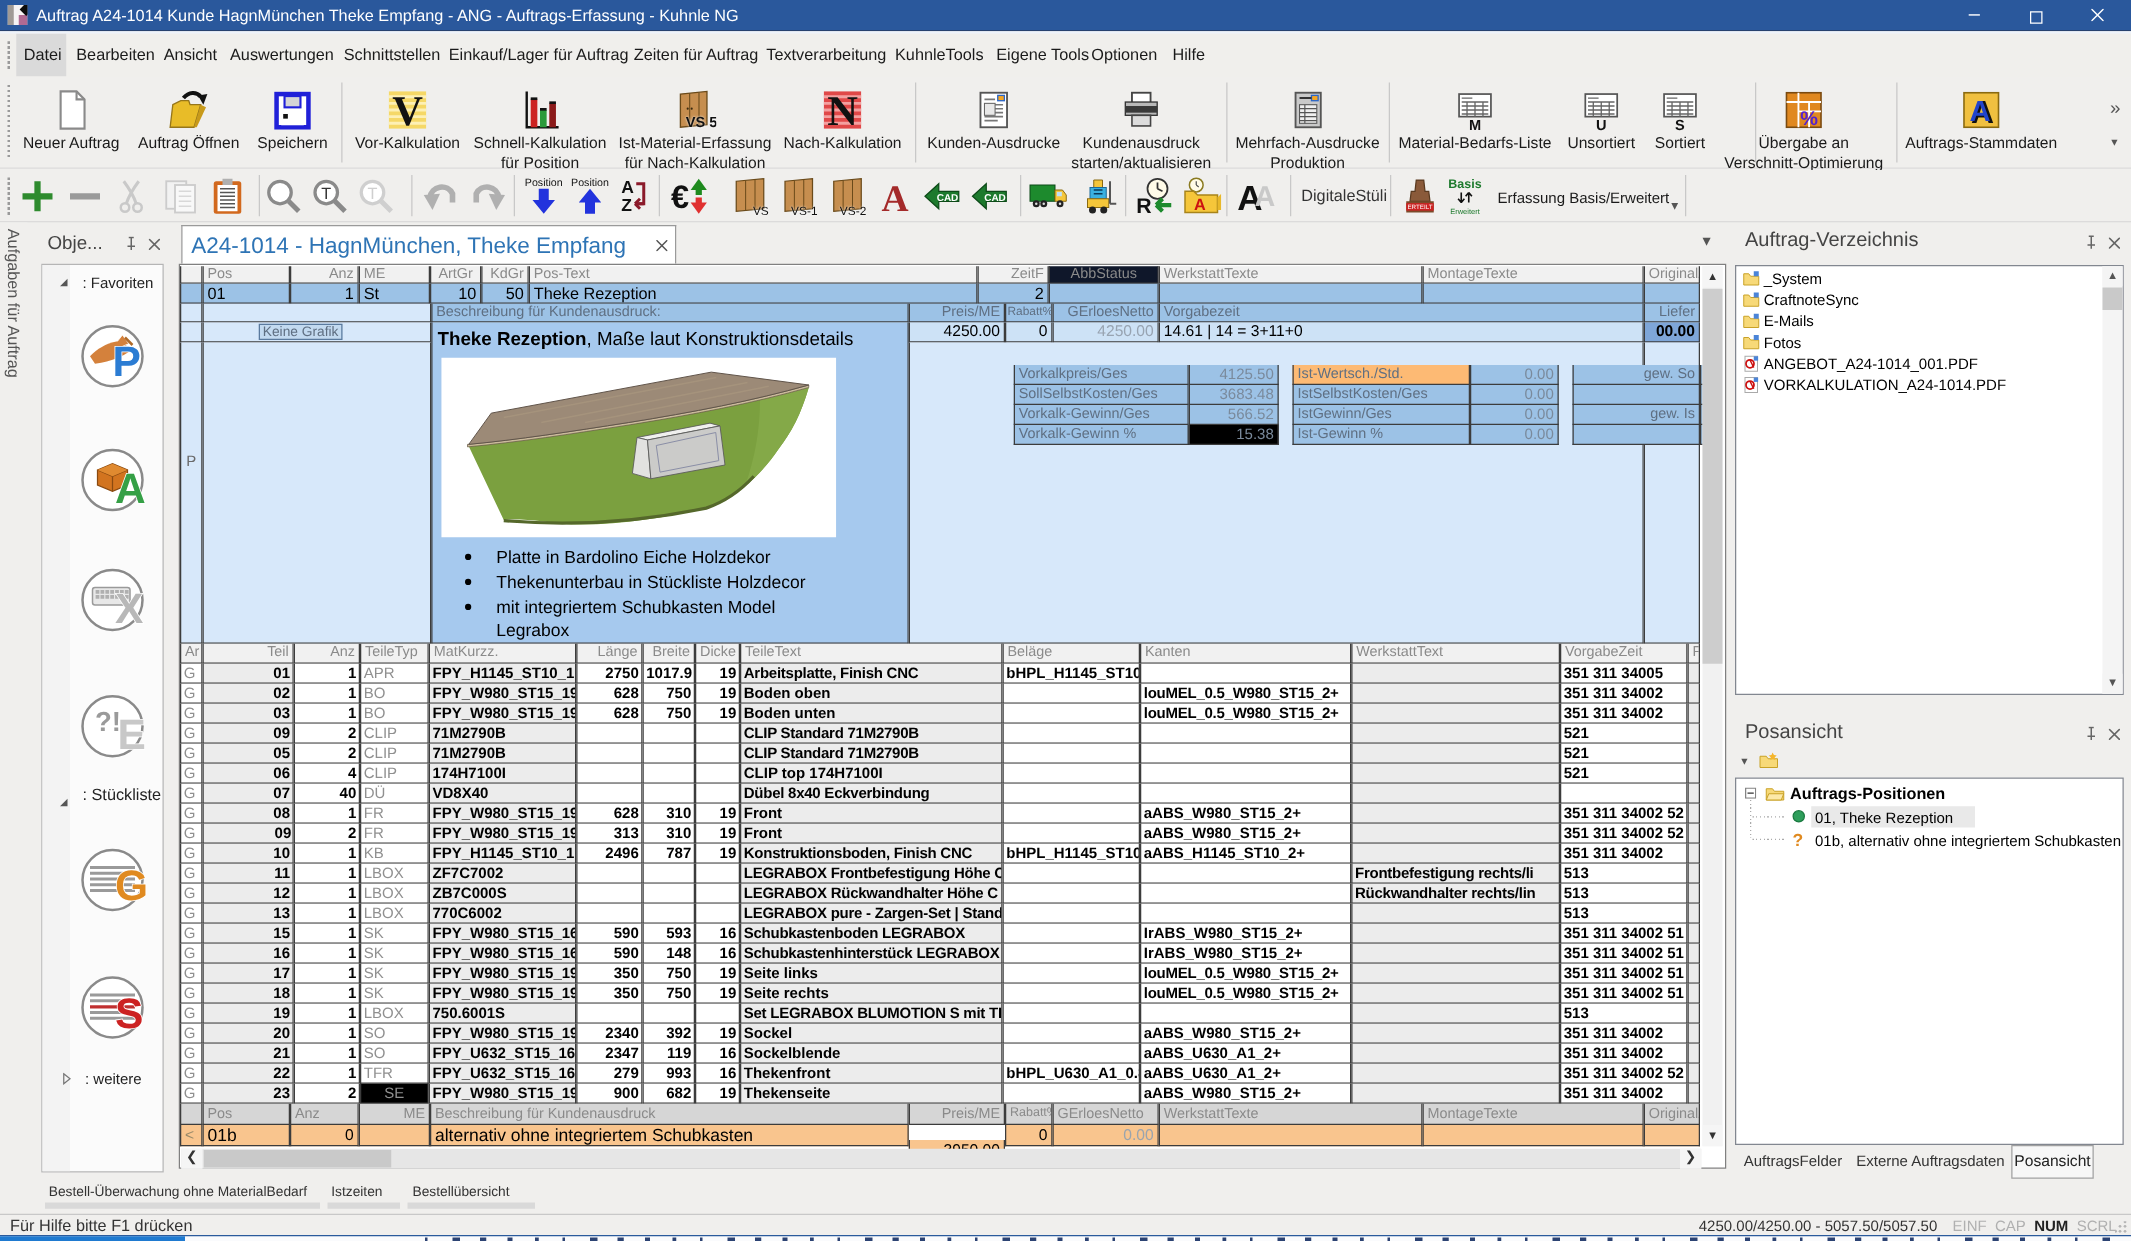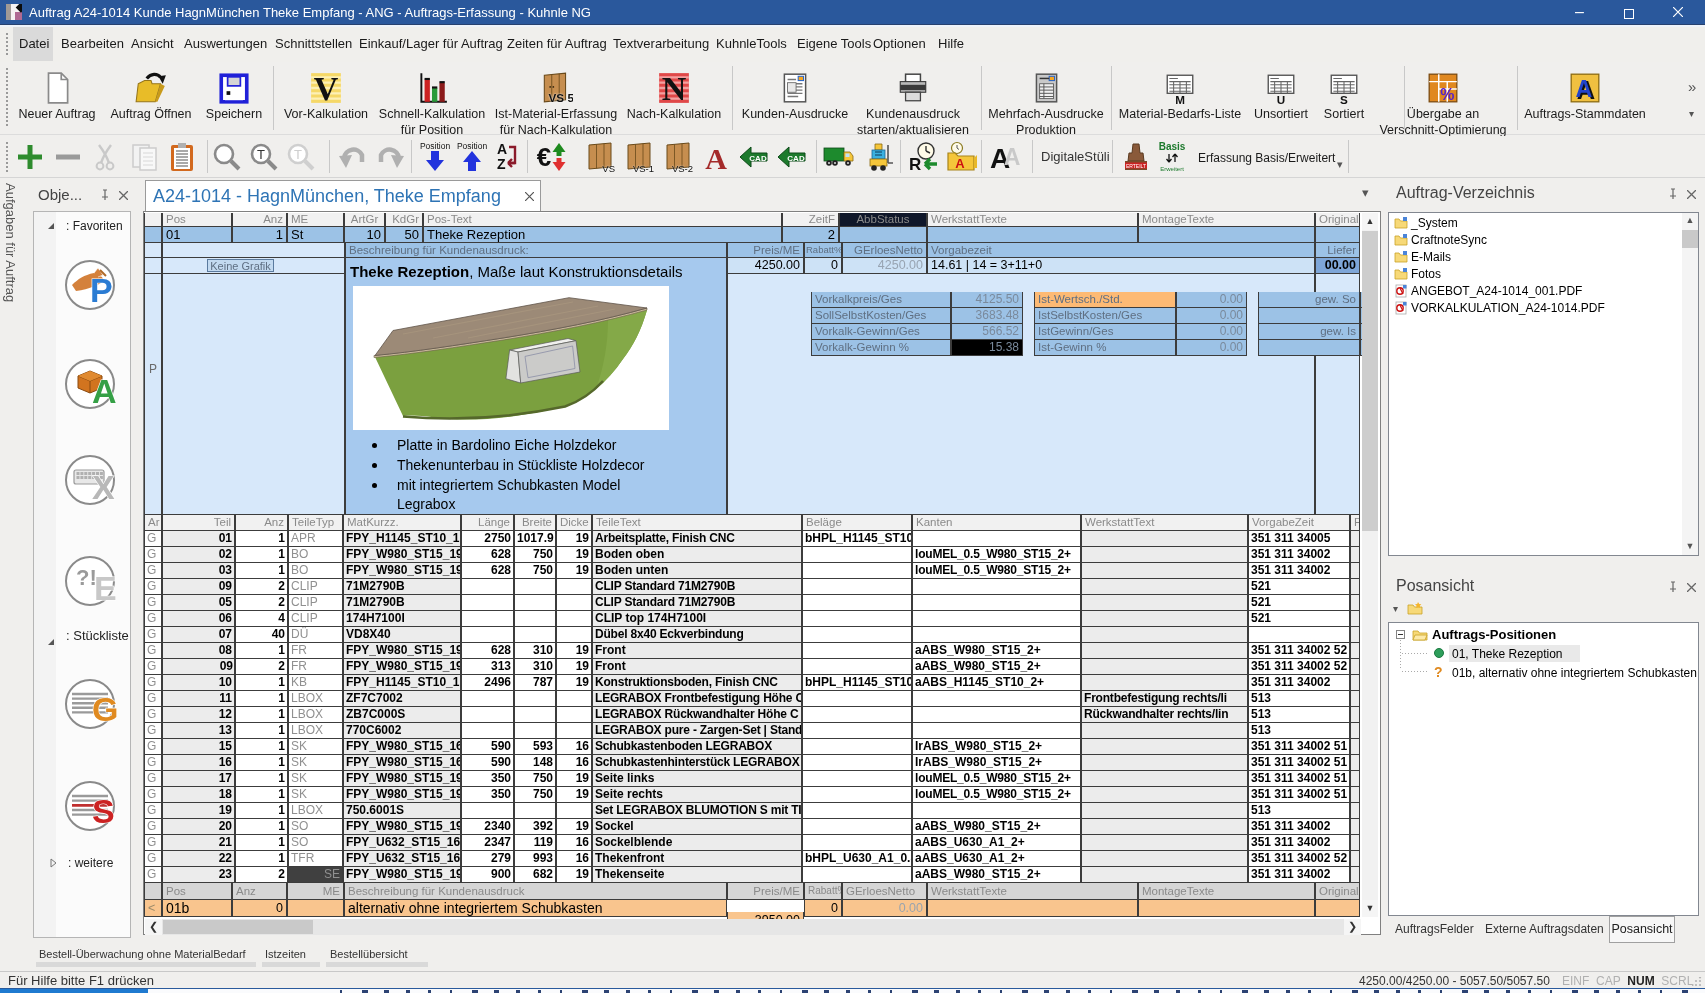--- a/index.html
+++ b/index.html
@@ -795,21 +795,21 @@
 <div style="position:absolute;left:557px;top:851px;width:36px;height:16px;background:#fff;border-right:1px solid #3c3c3c;border-bottom:1px solid #3c3c3c;border-left:1px solid #3c3c3c;margin-left:-1px;font-size:12px;color:#000;text-align:right;line-height:15px;padding-left:2px;padding-right:2px;white-space:nowrap;overflow:hidden;font-weight:bold;">16</div>
 <div style="position:absolute;left:593px;top:851px;width:210px;height:16px;background:#ececec;border-right:1px solid #3c3c3c;border-bottom:1px solid #3c3c3c;border-left:1px solid #3c3c3c;margin-left:-1px;font-size:12px;color:#000;text-align:left;line-height:15px;padding-left:2px;padding-right:2px;white-space:nowrap;overflow:hidden;font-weight:bold;">Thekenfront</div>
 <div style="position:absolute;left:803px;top:851px;width:110px;height:16px;background:#fff;border-right:1px solid #3c3c3c;border-bottom:1px solid #3c3c3c;border-left:1px solid #3c3c3c;margin-left:-1px;font-size:12px;color:#000;text-align:left;line-height:15px;padding-left:2px;padding-right:2px;white-space:nowrap;overflow:hidden;font-weight:bold;">bHPL_U630_A1_0.8</div>
 <div style="position:absolute;left:913px;top:851px;width:169px;height:16px;background:#fff;border-right:1px solid #3c3c3c;border-bottom:1px solid #3c3c3c;border-left:1px solid #3c3c3c;margin-left:-1px;font-size:12px;color:#000;text-align:left;line-height:15px;padding-left:2px;padding-right:2px;white-space:nowrap;overflow:hidden;font-weight:bold;">aABS_U630_A1_2+</div>
 <div style="position:absolute;left:1082px;top:851px;width:167px;height:16px;background:#ececec;border-right:1px solid #3c3c3c;border-bottom:1px solid #3c3c3c;border-left:1px solid #3c3c3c;margin-left:-1px;font-size:12px;color:#000;text-align:left;line-height:15px;padding-left:2px;padding-right:2px;white-space:nowrap;overflow:hidden;font-weight:bold;"></div>
 <div style="position:absolute;left:1249px;top:851px;width:102px;height:16px;background:#fff;border-right:1px solid #3c3c3c;border-bottom:1px solid #3c3c3c;border-left:1px solid #3c3c3c;margin-left:-1px;font-size:12px;color:#000;text-align:left;line-height:15px;padding-left:2px;padding-right:2px;white-space:nowrap;overflow:hidden;font-weight:bold;">351 311 34002 52</div>
 <div style="position:absolute;left:1351px;top:851px;width:10px;height:16px;background:#ececec;border-right:1px solid #3c3c3c;border-bottom:1px solid #3c3c3c;border-left:1px solid #3c3c3c;margin-left:-1px;font-size:12px;color:#000;text-align:left;line-height:15px;padding-left:2px;padding-right:2px;white-space:nowrap;overflow:hidden;font-weight:bold;"></div>
 <div style="position:absolute;left:145px;top:867px;width:18px;height:16px;background:#fff;border-right:1px solid #3c3c3c;border-bottom:1px solid #3c3c3c;border-left:1px solid #3c3c3c;margin-left:-1px;font-size:12px;color:#909090;text-align:left;line-height:15px;padding-left:2px;padding-right:2px;white-space:nowrap;overflow:hidden;">G</div>
 <div style="position:absolute;left:163px;top:867px;width:73px;height:16px;background:#ececec;border-right:1px solid #3c3c3c;border-bottom:1px solid #3c3c3c;border-left:1px solid #3c3c3c;margin-left:-1px;font-size:12px;color:#000;text-align:right;line-height:15px;padding-left:2px;padding-right:2px;white-space:nowrap;overflow:hidden;font-weight:bold;">23</div>
 <div style="position:absolute;left:236px;top:867px;width:53px;height:16px;background:#fff;border-right:1px solid #3c3c3c;border-bottom:1px solid #3c3c3c;border-left:1px solid #3c3c3c;margin-left:-1px;font-size:12px;color:#000;text-align:right;line-height:15px;padding-left:2px;padding-right:2px;white-space:nowrap;overflow:hidden;font-weight:bold;">2</div>
-<div style="position:absolute;left:289px;top:867px;width:55px;height:16px;background:#404040;border-right:1px solid #3c3c3c;border-bottom:1px solid #3c3c3c;border-left:1px solid #3c3c3c;margin-left:-1px;font-size:12px;color:#909090;text-align:right;line-height:15px;padding-left:2px;padding-right:2px;white-space:nowrap;overflow:hidden;">SE</div>
+<div style="position:absolute;left:289px;top:867px;width:55px;height:16px;background:#000000;border-right:1px solid #3c3c3c;border-bottom:1px solid #3c3c3c;border-left:1px solid #3c3c3c;margin-left:-1px;font-size:12px;color:#909090;text-align:center;line-height:15px;padding-left:2px;padding-right:2px;white-space:nowrap;overflow:hidden;">SE</div>
 <div style="position:absolute;left:344px;top:867px;width:118px;height:16px;background:#ececec;border-right:1px solid #3c3c3c;border-bottom:1px solid #3c3c3c;border-left:1px solid #3c3c3c;margin-left:-1px;font-size:12px;color:#000;text-align:left;line-height:15px;padding-left:2px;padding-right:2px;white-space:nowrap;overflow:hidden;font-weight:bold;">FPY_W980_ST15_19</div>
 <div style="position:absolute;left:462px;top:867px;width:53px;height:16px;background:#fff;border-right:1px solid #3c3c3c;border-bottom:1px solid #3c3c3c;border-left:1px solid #3c3c3c;margin-left:-1px;font-size:12px;color:#000;text-align:right;line-height:15px;padding-left:2px;padding-right:2px;white-space:nowrap;overflow:hidden;font-weight:bold;">900</div>
 <div style="position:absolute;left:515px;top:867px;width:42px;height:16px;background:#fff;border-right:1px solid #3c3c3c;border-bottom:1px solid #3c3c3c;border-left:1px solid #3c3c3c;margin-left:-1px;font-size:12px;color:#000;text-align:right;line-height:15px;padding-left:2px;padding-right:2px;white-space:nowrap;overflow:hidden;font-weight:bold;">682</div>
 <div style="position:absolute;left:557px;top:867px;width:36px;height:16px;background:#fff;border-right:1px solid #3c3c3c;border-bottom:1px solid #3c3c3c;border-left:1px solid #3c3c3c;margin-left:-1px;font-size:12px;color:#000;text-align:right;line-height:15px;padding-left:2px;padding-right:2px;white-space:nowrap;overflow:hidden;font-weight:bold;">19</div>
 <div style="position:absolute;left:593px;top:867px;width:210px;height:16px;background:#ececec;border-right:1px solid #3c3c3c;border-bottom:1px solid #3c3c3c;border-left:1px solid #3c3c3c;margin-left:-1px;font-size:12px;color:#000;text-align:left;line-height:15px;padding-left:2px;padding-right:2px;white-space:nowrap;overflow:hidden;font-weight:bold;">Thekenseite</div>
 <div style="position:absolute;left:803px;top:867px;width:110px;height:16px;background:#fff;border-right:1px solid #3c3c3c;border-bottom:1px solid #3c3c3c;border-left:1px solid #3c3c3c;margin-left:-1px;font-size:12px;color:#000;text-align:left;line-height:15px;padding-left:2px;padding-right:2px;white-space:nowrap;overflow:hidden;font-weight:bold;"></div>
 <div style="position:absolute;left:913px;top:867px;width:169px;height:16px;background:#fff;border-right:1px solid #3c3c3c;border-bottom:1px solid #3c3c3c;border-left:1px solid #3c3c3c;margin-left:-1px;font-size:12px;color:#000;text-align:left;line-height:15px;padding-left:2px;padding-right:2px;white-space:nowrap;overflow:hidden;font-weight:bold;">aABS_W980_ST15_2+</div>
 <div style="position:absolute;left:1082px;top:867px;width:167px;height:16px;background:#ececec;border-right:1px solid #3c3c3c;border-bottom:1px solid #3c3c3c;border-left:1px solid #3c3c3c;margin-left:-1px;font-size:12px;color:#000;text-align:left;line-height:15px;padding-left:2px;padding-right:2px;white-space:nowrap;overflow:hidden;font-weight:bold;"></div>
 <div style="position:absolute;left:1249px;top:867px;width:102px;height:16px;background:#fff;border-right:1px solid #3c3c3c;border-bottom:1px solid #3c3c3c;border-left:1px solid #3c3c3c;margin-left:-1px;font-size:12px;color:#000;text-align:left;line-height:15px;padding-left:2px;padding-right:2px;white-space:nowrap;overflow:hidden;font-weight:bold;">351 311 34002</div>
 <div style="position:absolute;left:1351px;top:867px;width:10px;height:16px;background:#ececec;border-right:1px solid #3c3c3c;border-bottom:1px solid #3c3c3c;border-left:1px solid #3c3c3c;margin-left:-1px;font-size:12px;color:#000;text-align:left;line-height:15px;padding-left:2px;padding-right:2px;white-space:nowrap;overflow:hidden;font-weight:bold;"></div>

